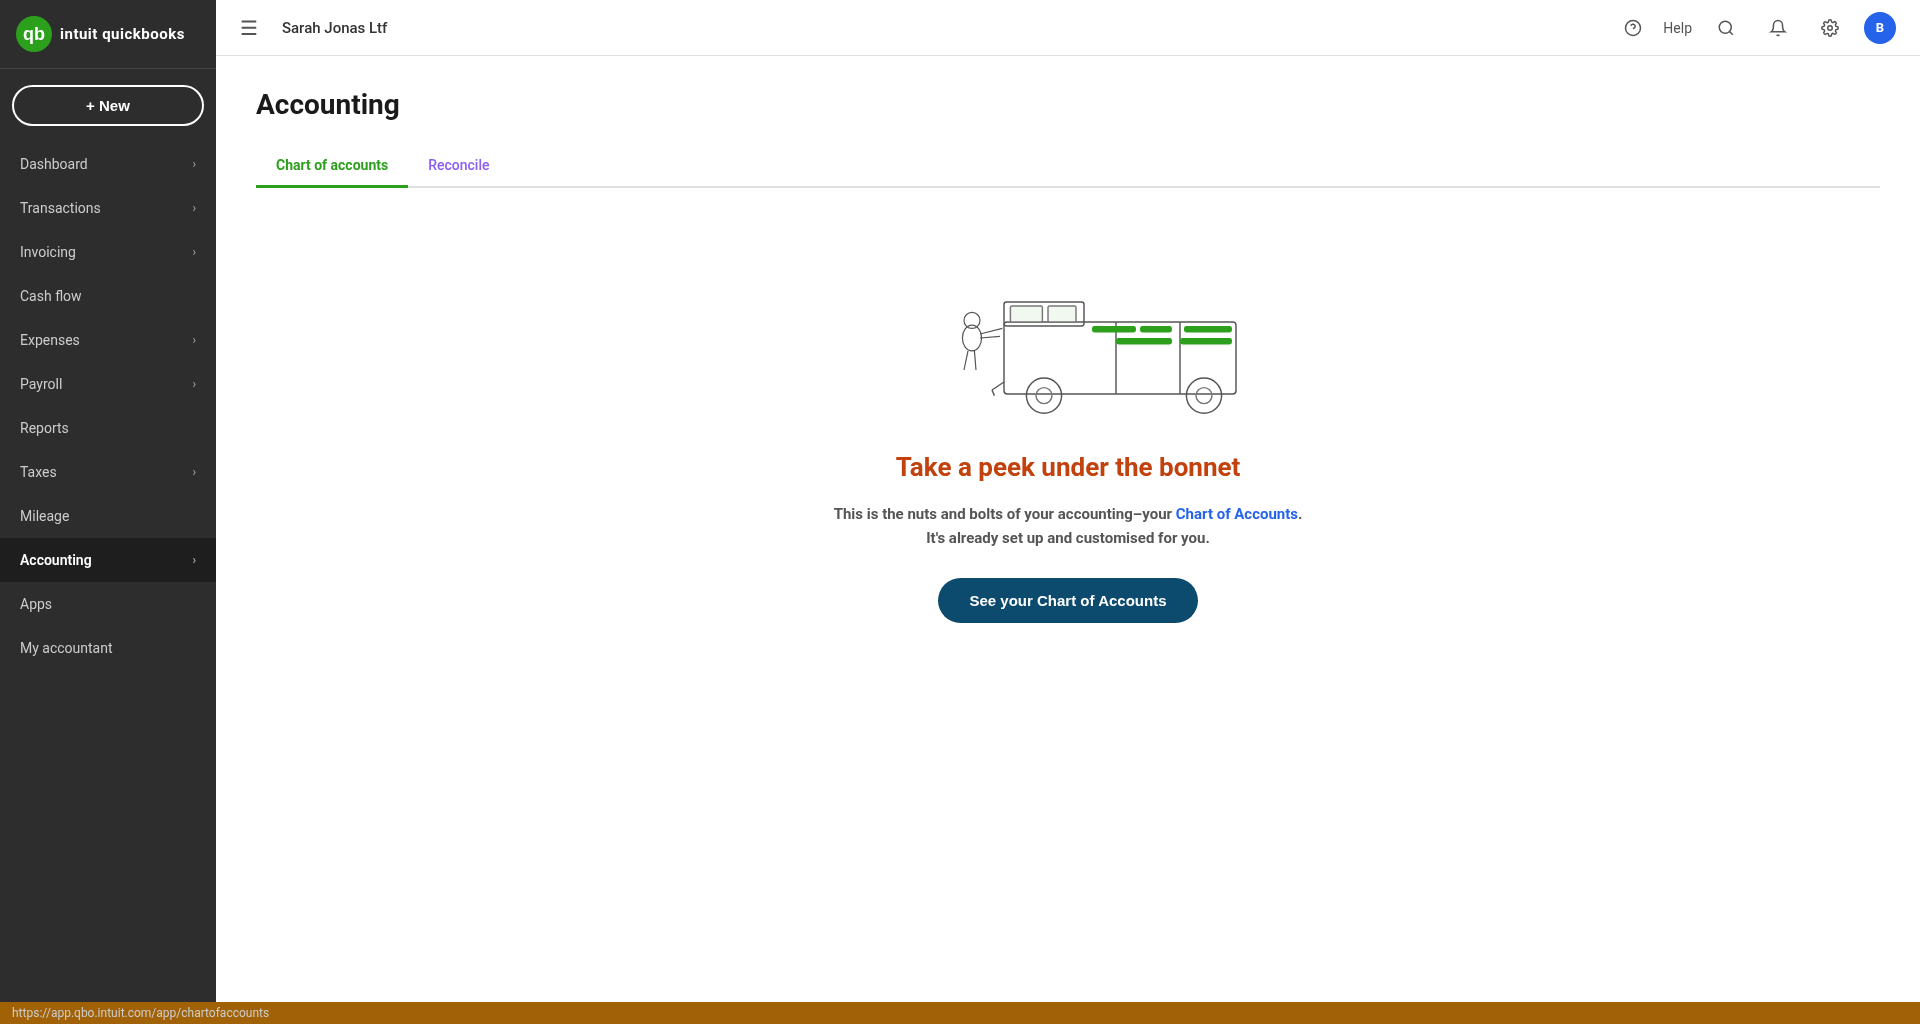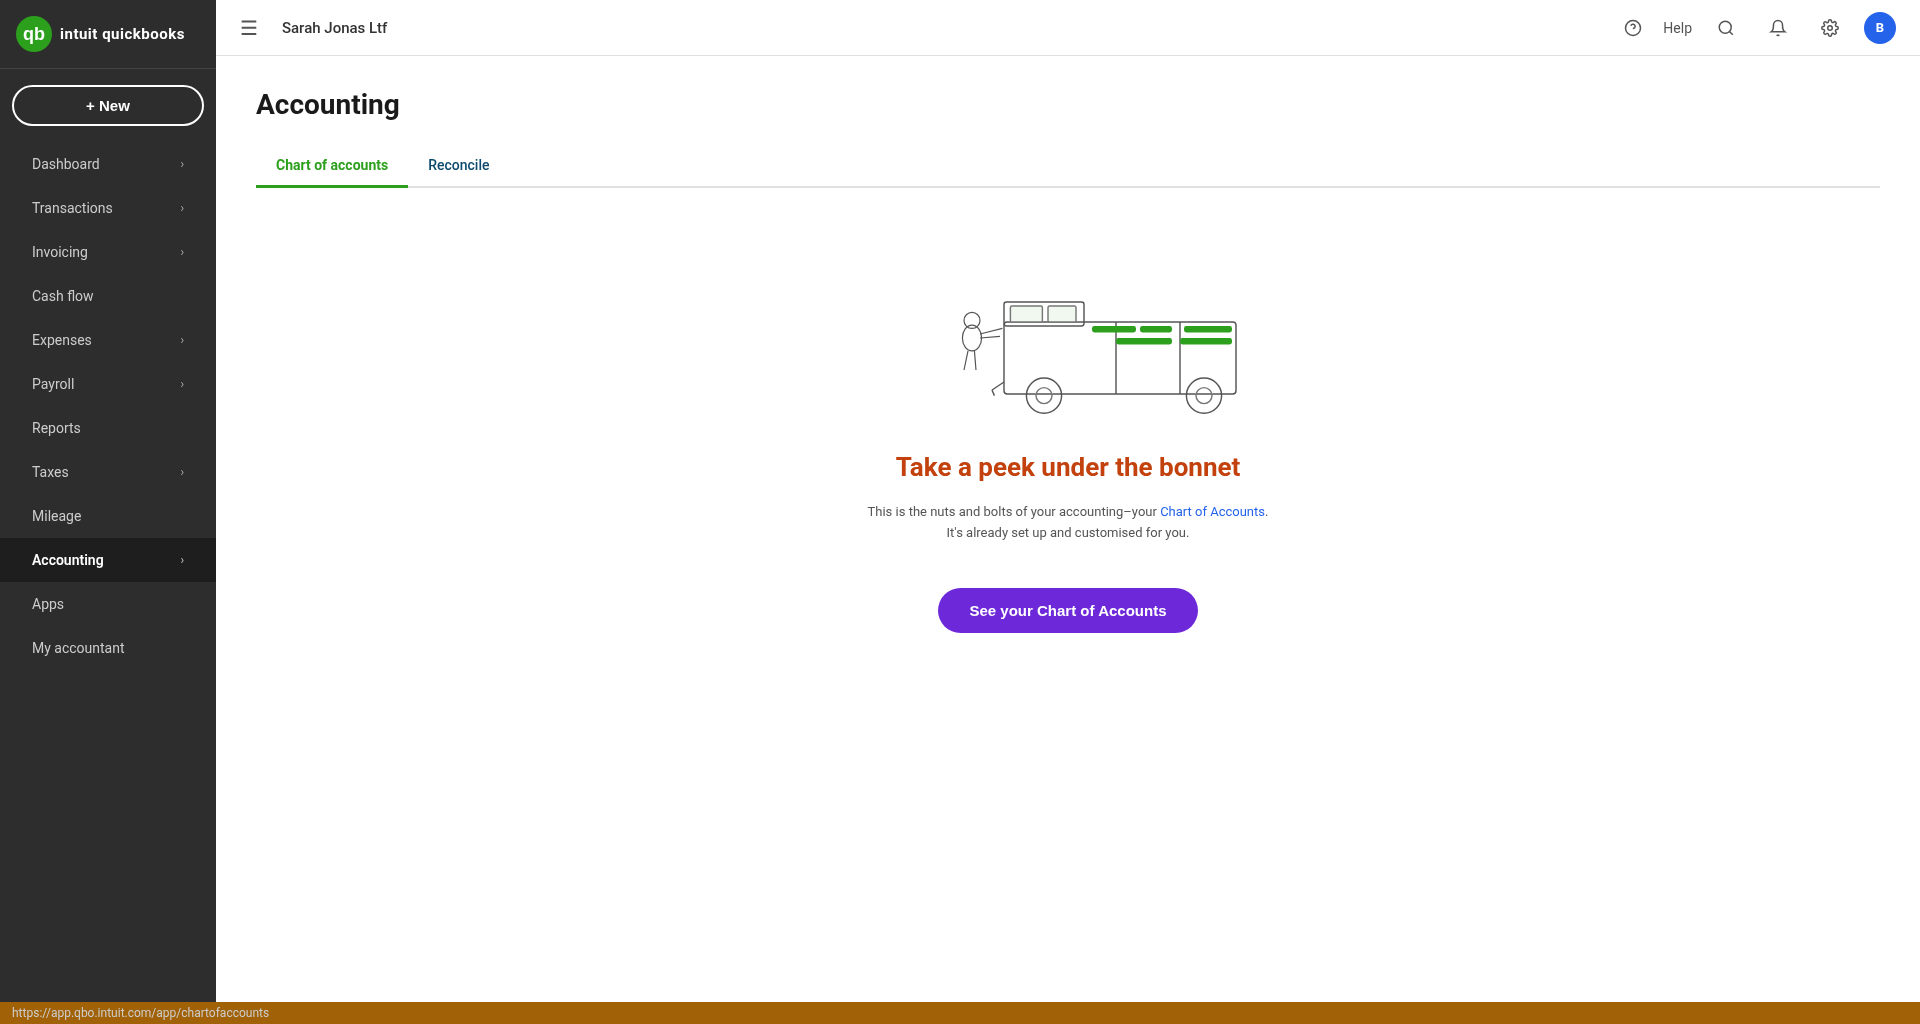--- a/index.html
+++ b/index.html
@@ -42,21 +42,21 @@
       align-items: center;
       justify-content: center;
       gap: 6px;
       width: calc(100% - 24px);
     }
 
     .nav-item {
       display: flex;
       align-items: center;
       justify-content: space-between;
-      padding: 14px 32px;
+      padding: 14px 20px;
       cursor: pointer;
       font-size: 14px;
       color: #ccc;
       transition: background 0.15s;
     }
     .nav-item.active { background: #1e1e1e; color: #fff; font-weight: 600; }
     .nav-item .chevron { font-size: 12px; color: #aaa; }
 
     
     #main {
@@ -138,21 +138,21 @@
     
     .tabs-bar {
       display: flex;
       border-bottom: 2px solid #e0e0e0;
       margin-bottom: 0;
     }
     .tab {
       padding: 12px 20px;
       font-size: 14px;
       font-weight: 500;
-      color: #0c4a6e;
+      color: #8b5cf6;
       cursor: pointer;
       border-bottom: 3px solid transparent;
       margin-bottom: -2px;
     }
     .tab.active {
       color: #2ca01c;
       border-bottom: 3px solid #2ca01c;
       font-weight: 700;
     }
 
@@ -170,31 +170,32 @@
       height: 180px;
       margin-bottom: 24px;
     }
     .empty-state-title {
       font-size: 26px;
       font-weight: 700;
       color: #c2410c;
       margin-bottom: 20px;
     }
     .empty-state-desc {
-      font-size: 13px;
+      font-size: 15px;
       color: #555;
       line-height: 1.6;
-      margin-bottom: 44px;
+      margin-bottom: 28px;
+      font-weight: bold;
     }
     .empty-state-desc a {
       color: #2563eb;
       text-decoration: none;
     }
     .cta-button {
-      background: #6d28d9;
+      background: #0c4a6e;
       color: #fff;
       border: none;
       border-radius: 24px;
       padding: 14px 32px;
       font-size: 15px;
       font-weight: 600;
       cursor: pointer;
       transition: background 0.2s;
     }
 

